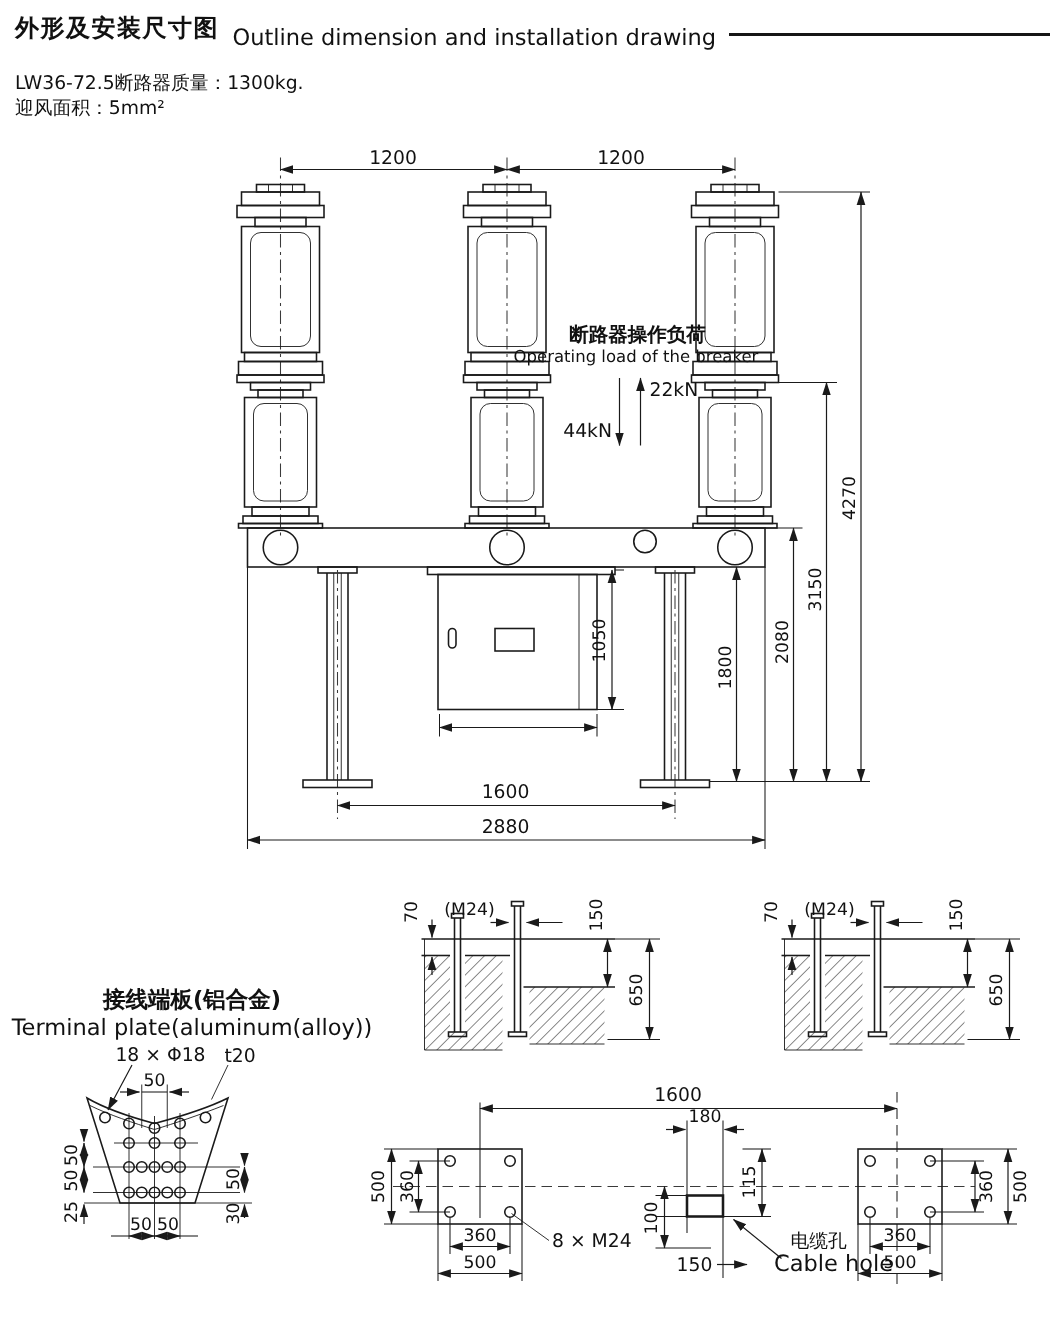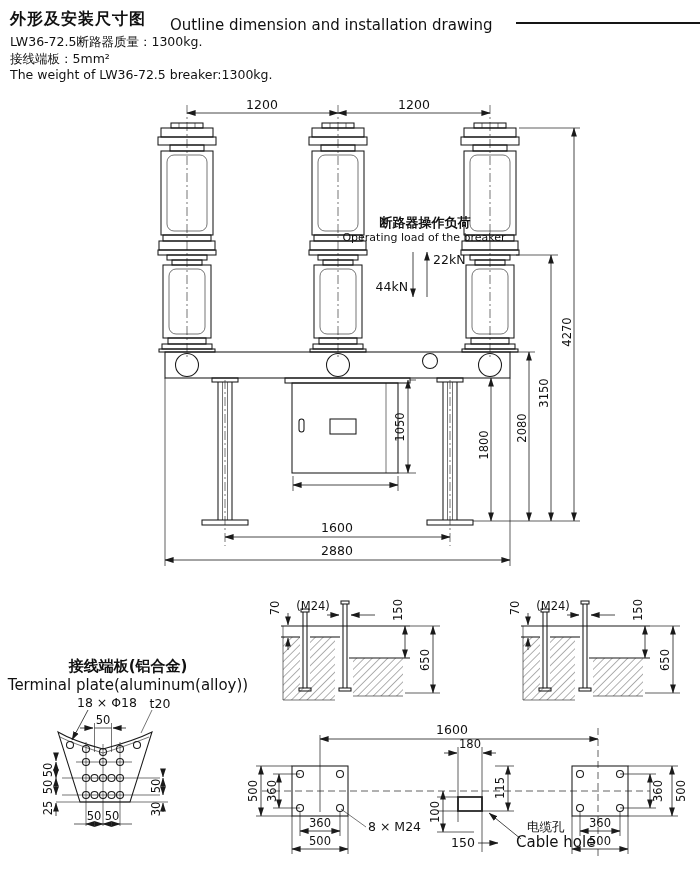--- a/index.html
+++ b/index.html
@@ -1,22 +1,22 @@
 <!DOCTYPE html>
 <html><head>
 <meta charset="utf-8">
 <style>
   html,body{margin:0;padding:0;background:#fff;}
   body{width:700px;height:891px;position:relative;font-family:"DejaVu Sans",sans-serif;color:#111;overflow:hidden;}
   .header{position:absolute;left:10px;top:5px;right:0;z-index:2;}
-  .title-row{display:flex;align-items:center;gap:24px;padding-right:0;}
+  .title-row{display:flex;align-items:center;gap:9px;padding-right:0;}
   .t-cn{font-size:16px;font-weight:bold;letter-spacing:1px;white-space:nowrap;}
   .t-en{font-size:15px;white-space:nowrap;margin-top:11px;}
   .title-rule{flex:1;border-top:2.5px solid #151515;margin-top:7px;}
-  .specs{font-size:12.5px;line-height:16.5px;}
+  .specs{margin-top:13px;font-size:12.5px;line-height:16.5px;}
   svg.drawing{position:absolute;left:0;top:0;z-index:1;}
   .ln{fill:none;stroke:#1a1a1a;stroke-width:1.05;}
   .tn{fill:none;stroke:#1a1a1a;stroke-width:0.6;}
   .ext{fill:none;stroke:#1a1a1a;stroke-width:0.7;}
   .cl{fill:none;stroke:#3a3a3a;stroke-width:0.7;stroke-dasharray:9 3 2 3;}
   .dsh{fill:none;stroke:#3a3a3a;stroke-width:0.8;stroke-dasharray:7 4;}
   .dim{fill:none;stroke:#1a1a1a;stroke-width:0.8;marker-start:url(#ar);marker-end:url(#ar);}
   .dime{fill:none;stroke:#1a1a1a;stroke-width:0.8;marker-end:url(#ar);}
   .hf{fill:url(#hatch);stroke:none;}
   .wh{fill:#fff;stroke:none;}
@@ -32,22 +32,21 @@
 <body>
 
 <div class="header">
   <div class="title-row">
     <span class="t-cn">外形及安装尺寸图</span>
     <span class="t-en">Outline dimension and installation drawing</span>
     <span class="title-rule"></span>
   </div>
   <div class="specs">
     <div>LW36-72.5断路器质量：1300kg.</div>
-    <div>接线端板：5mm²</div>
-    <div>The weight of LW36-72.5 breaker:1300kg.</div>
+    <div>迎风面积：5mm²</div>
   </div>
 </div>
 
 <svg class="drawing" width="700" height="891" viewBox="0 0 700 891">
   <defs>
     <marker id="ar" viewBox="0 0 9 9" refX="8.6" refY="4.5" markerWidth="9" markerHeight="9" markerUnits="userSpaceOnUse" orient="auto-start-reverse">
       <path d="M0,1.6 L9,4.5 L0,7.4 Z" fill="#1a1a1a"></path>
     </marker>
     <pattern id="hatch" width="5.5" height="5.5" patternUnits="userSpaceOnUse" patternTransform="rotate(45)">
       <line x1="0" y1="0" x2="0" y2="5.5" stroke="#3c3c3c" stroke-width="0.8"></line>

